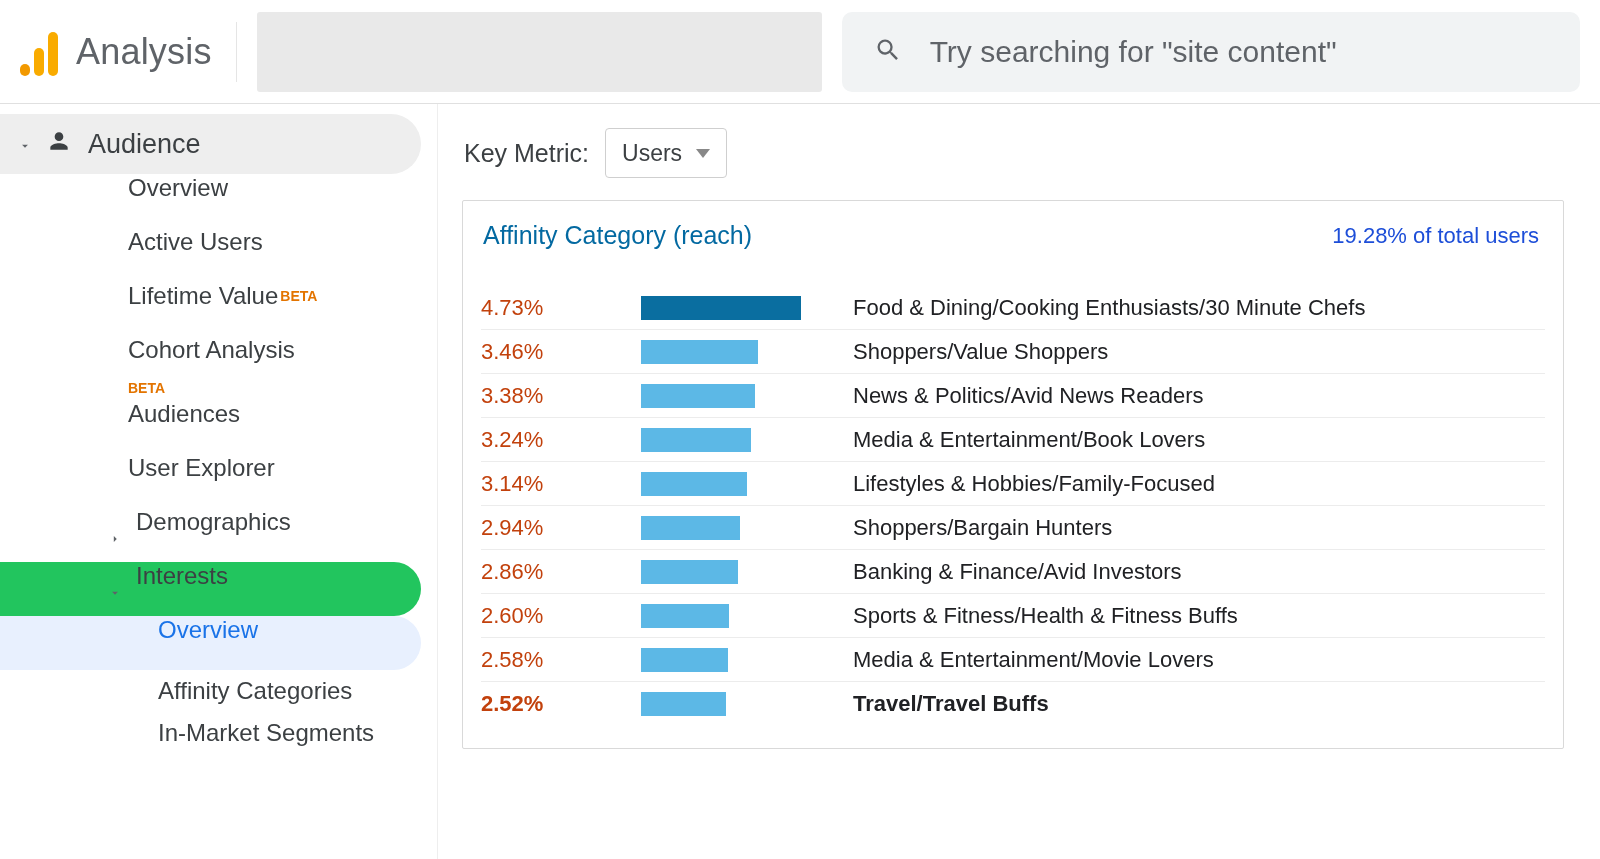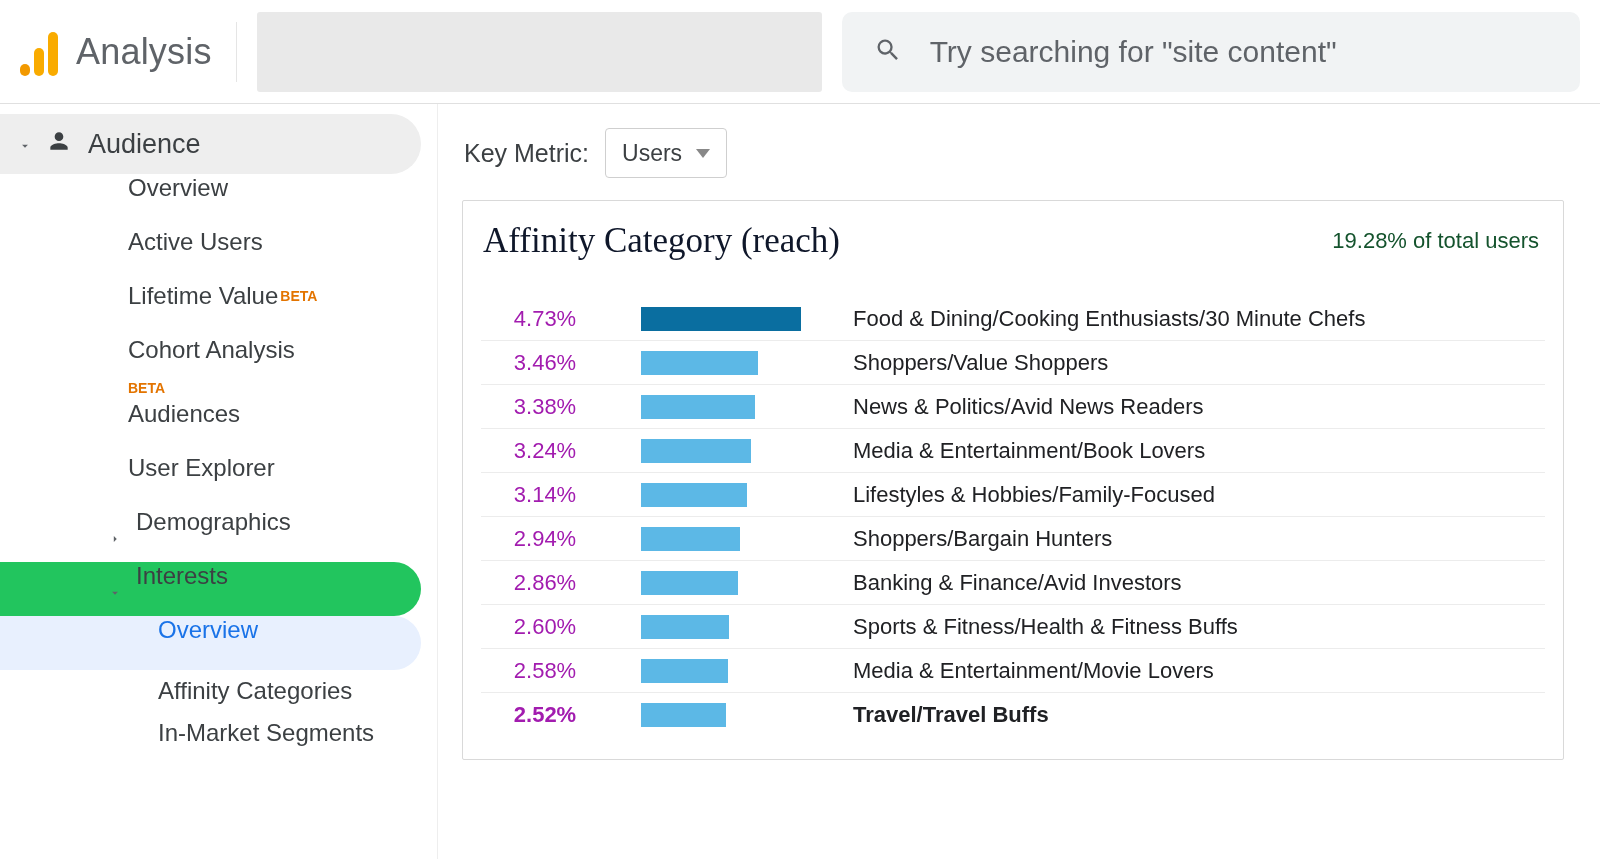--- a/index.html
+++ b/index.html
@@ -48,25 +48,25 @@
   .key-metric-row { display: flex; align-items: center; gap: 16px; margin-bottom: 22px; padding-left: 2px;}
   .key-metric-label { font-size: 25px; color: #3c4043; }
   .metric-select {
     border: 1px solid #cfcfcf; border-radius: 4px; height: 50px; padding: 0 16px;
     display: flex; align-items: center; gap: 14px; font-size: 23px; color: #3c4043;
     cursor: pointer;
   }
   .metric-select .tri { width: 0; height: 0; border-left: 7px solid transparent; border-right: 7px solid transparent; border-top: 9px solid #888; }
   .panel { border: 1px solid #d9d9d9; border-radius: 2px; padding: 16px 18px 22px 18px; }
   .panel-header { display: flex; justify-content: space-between; align-items: center; margin-bottom: 28px; padding: 4px 6px 8px 2px;}
-  .panel-title { color: #0f172a; font-size: 35px; font-family: Liberation Serif, serif; }
-  .panel-sub { color: #14532d; font-size: 22px; }
+  .panel-title { color: #0369a1; font-size: 25px; }
+  .panel-sub { color: #1d4ed8; font-size: 22px; }
   .row { display: flex; align-items: center; height: 44px; border-bottom: 1px solid #ececec; }
   .row:last-child { border-bottom: none; font-weight: bold; }
-  .pct { width: 160px; text-align: center; font-size: 22px; color: #a21caf; padding-right: 32px; }
+  .pct { width: 160px; text-align: left; font-size: 22px; color: #c2410c; padding-right: 32px; }
   .bar-cell { width: 200px; }
   .bar { height: 24px; background: #5cb8e6; }
   .bar.dark { background: #0a6ea0; }
   .cat { flex: 1; font-size: 22px; color: #202124; padding-left: 12px; white-space: nowrap; overflow: hidden; text-overflow: ellipsis;}
 </style>
 </head>
 <body>
 
 <div class="header">
   <div class="logo-block">

